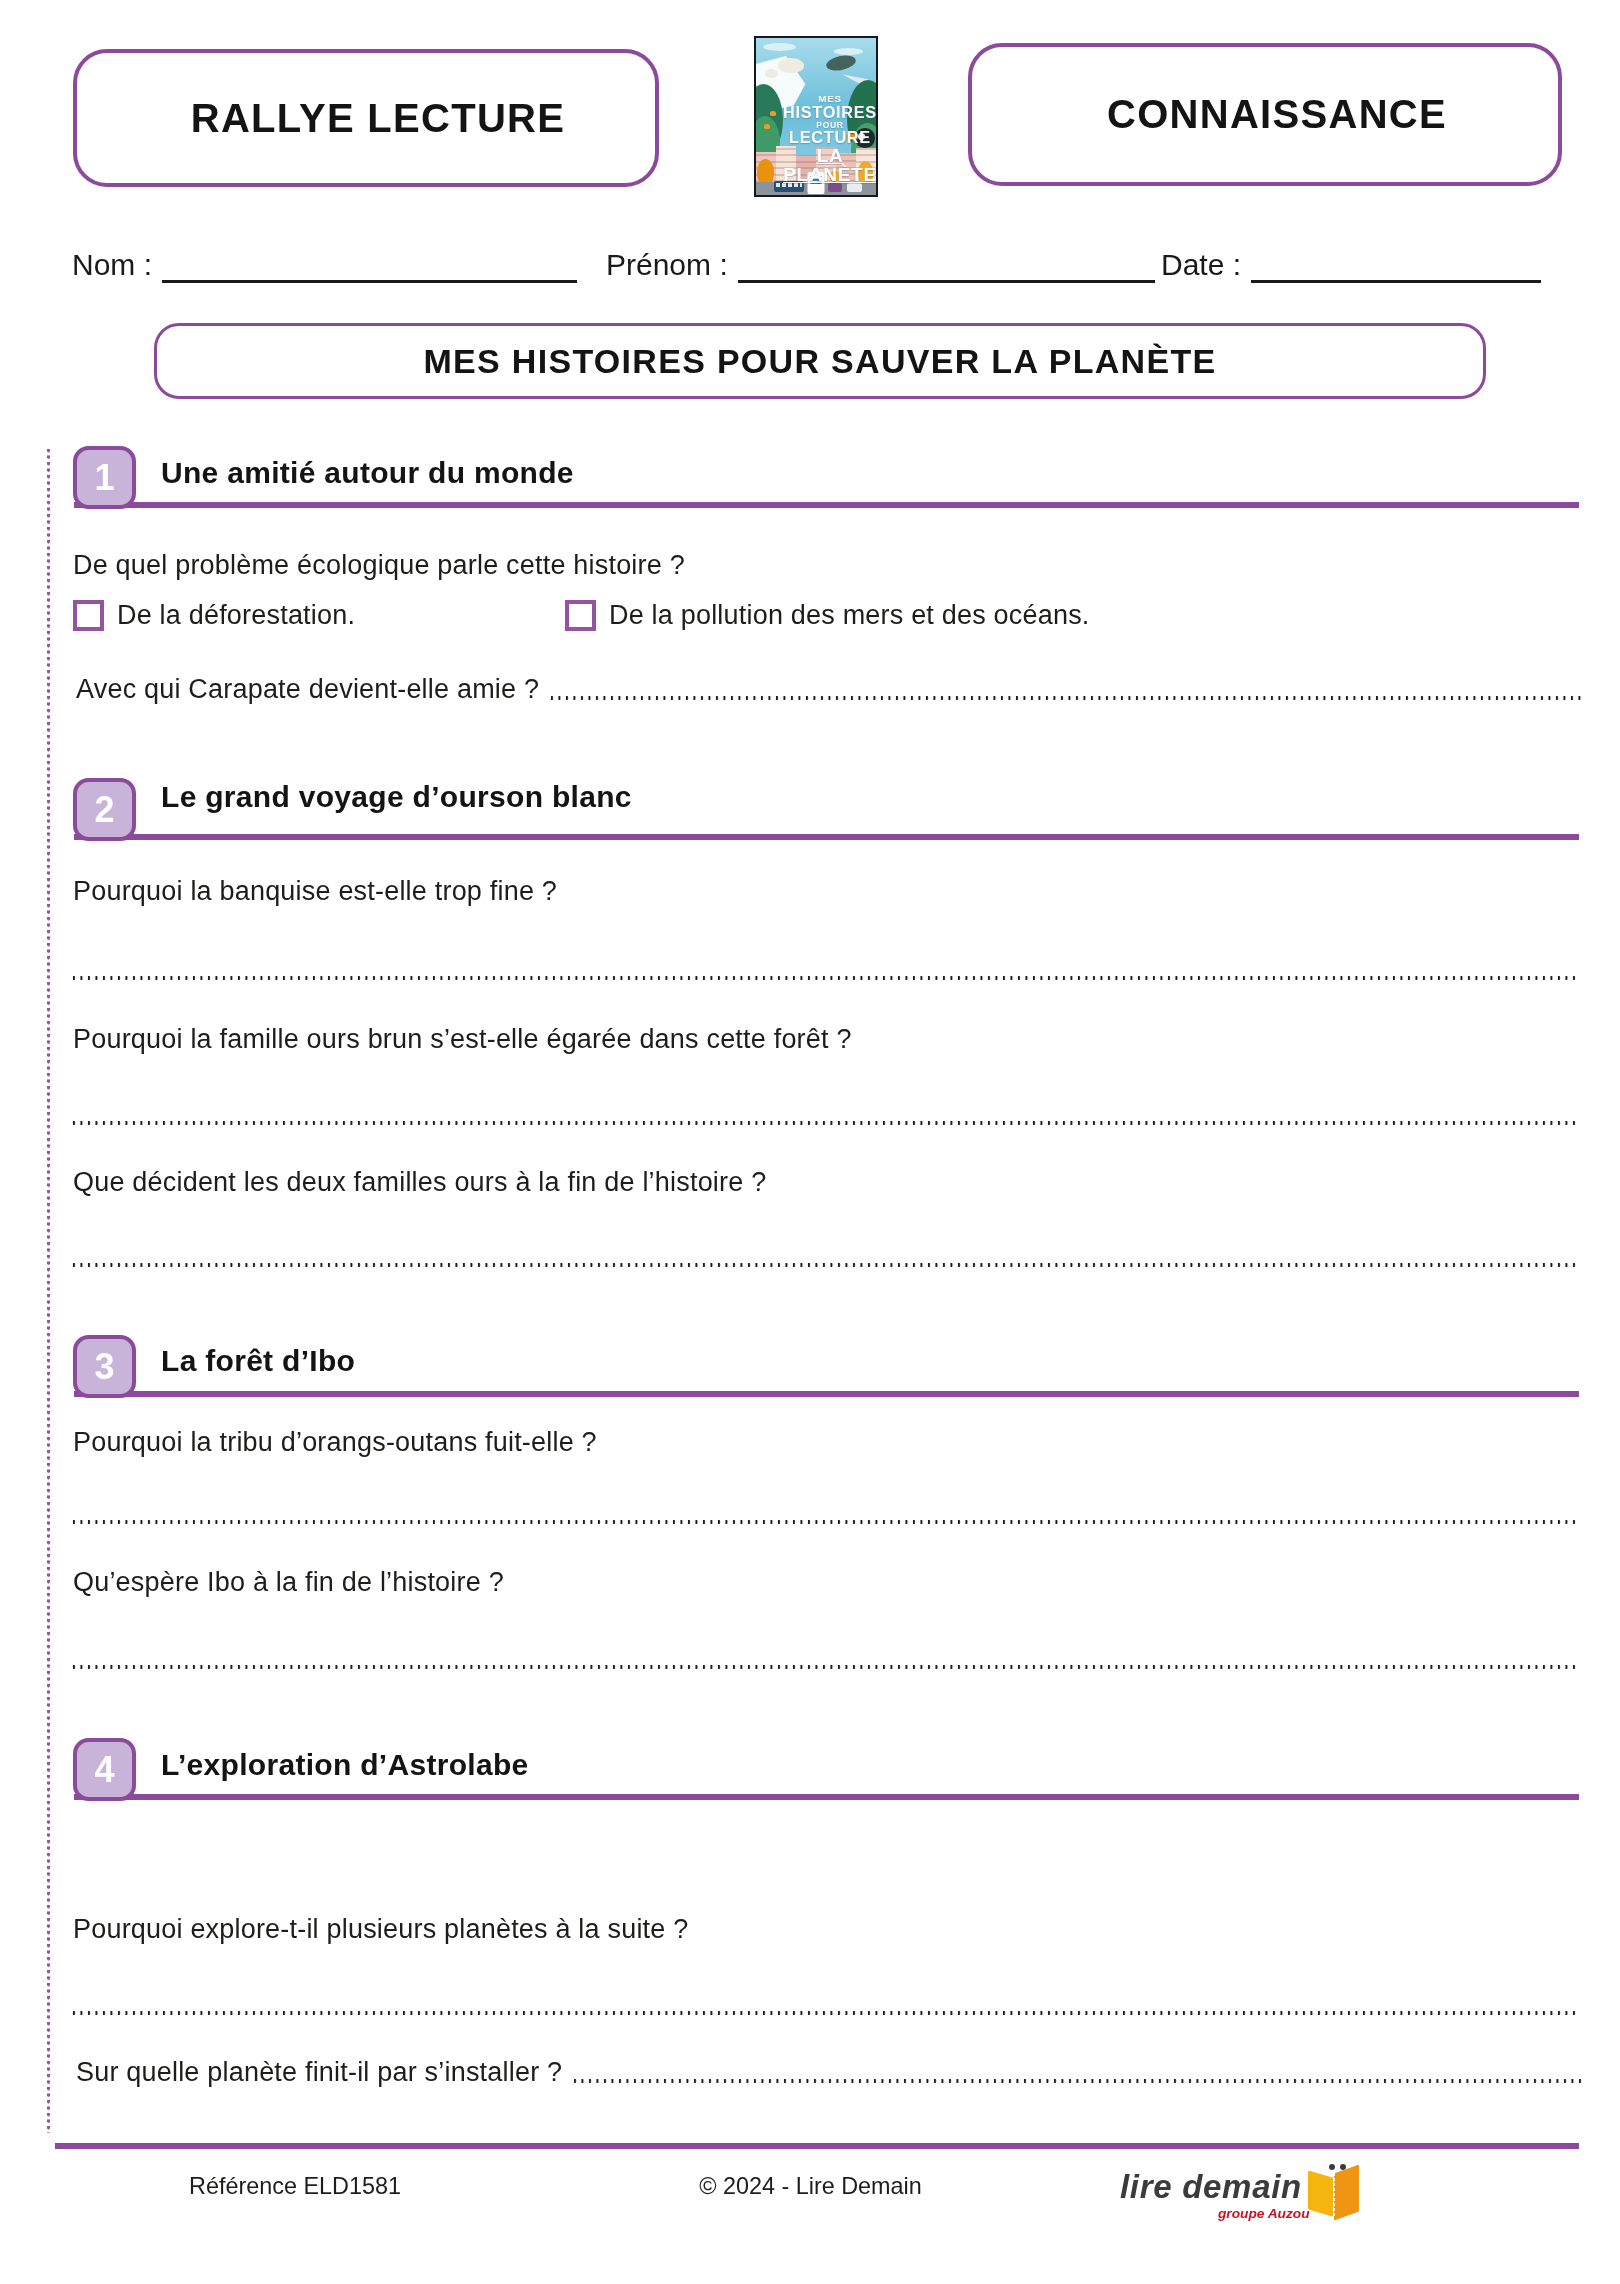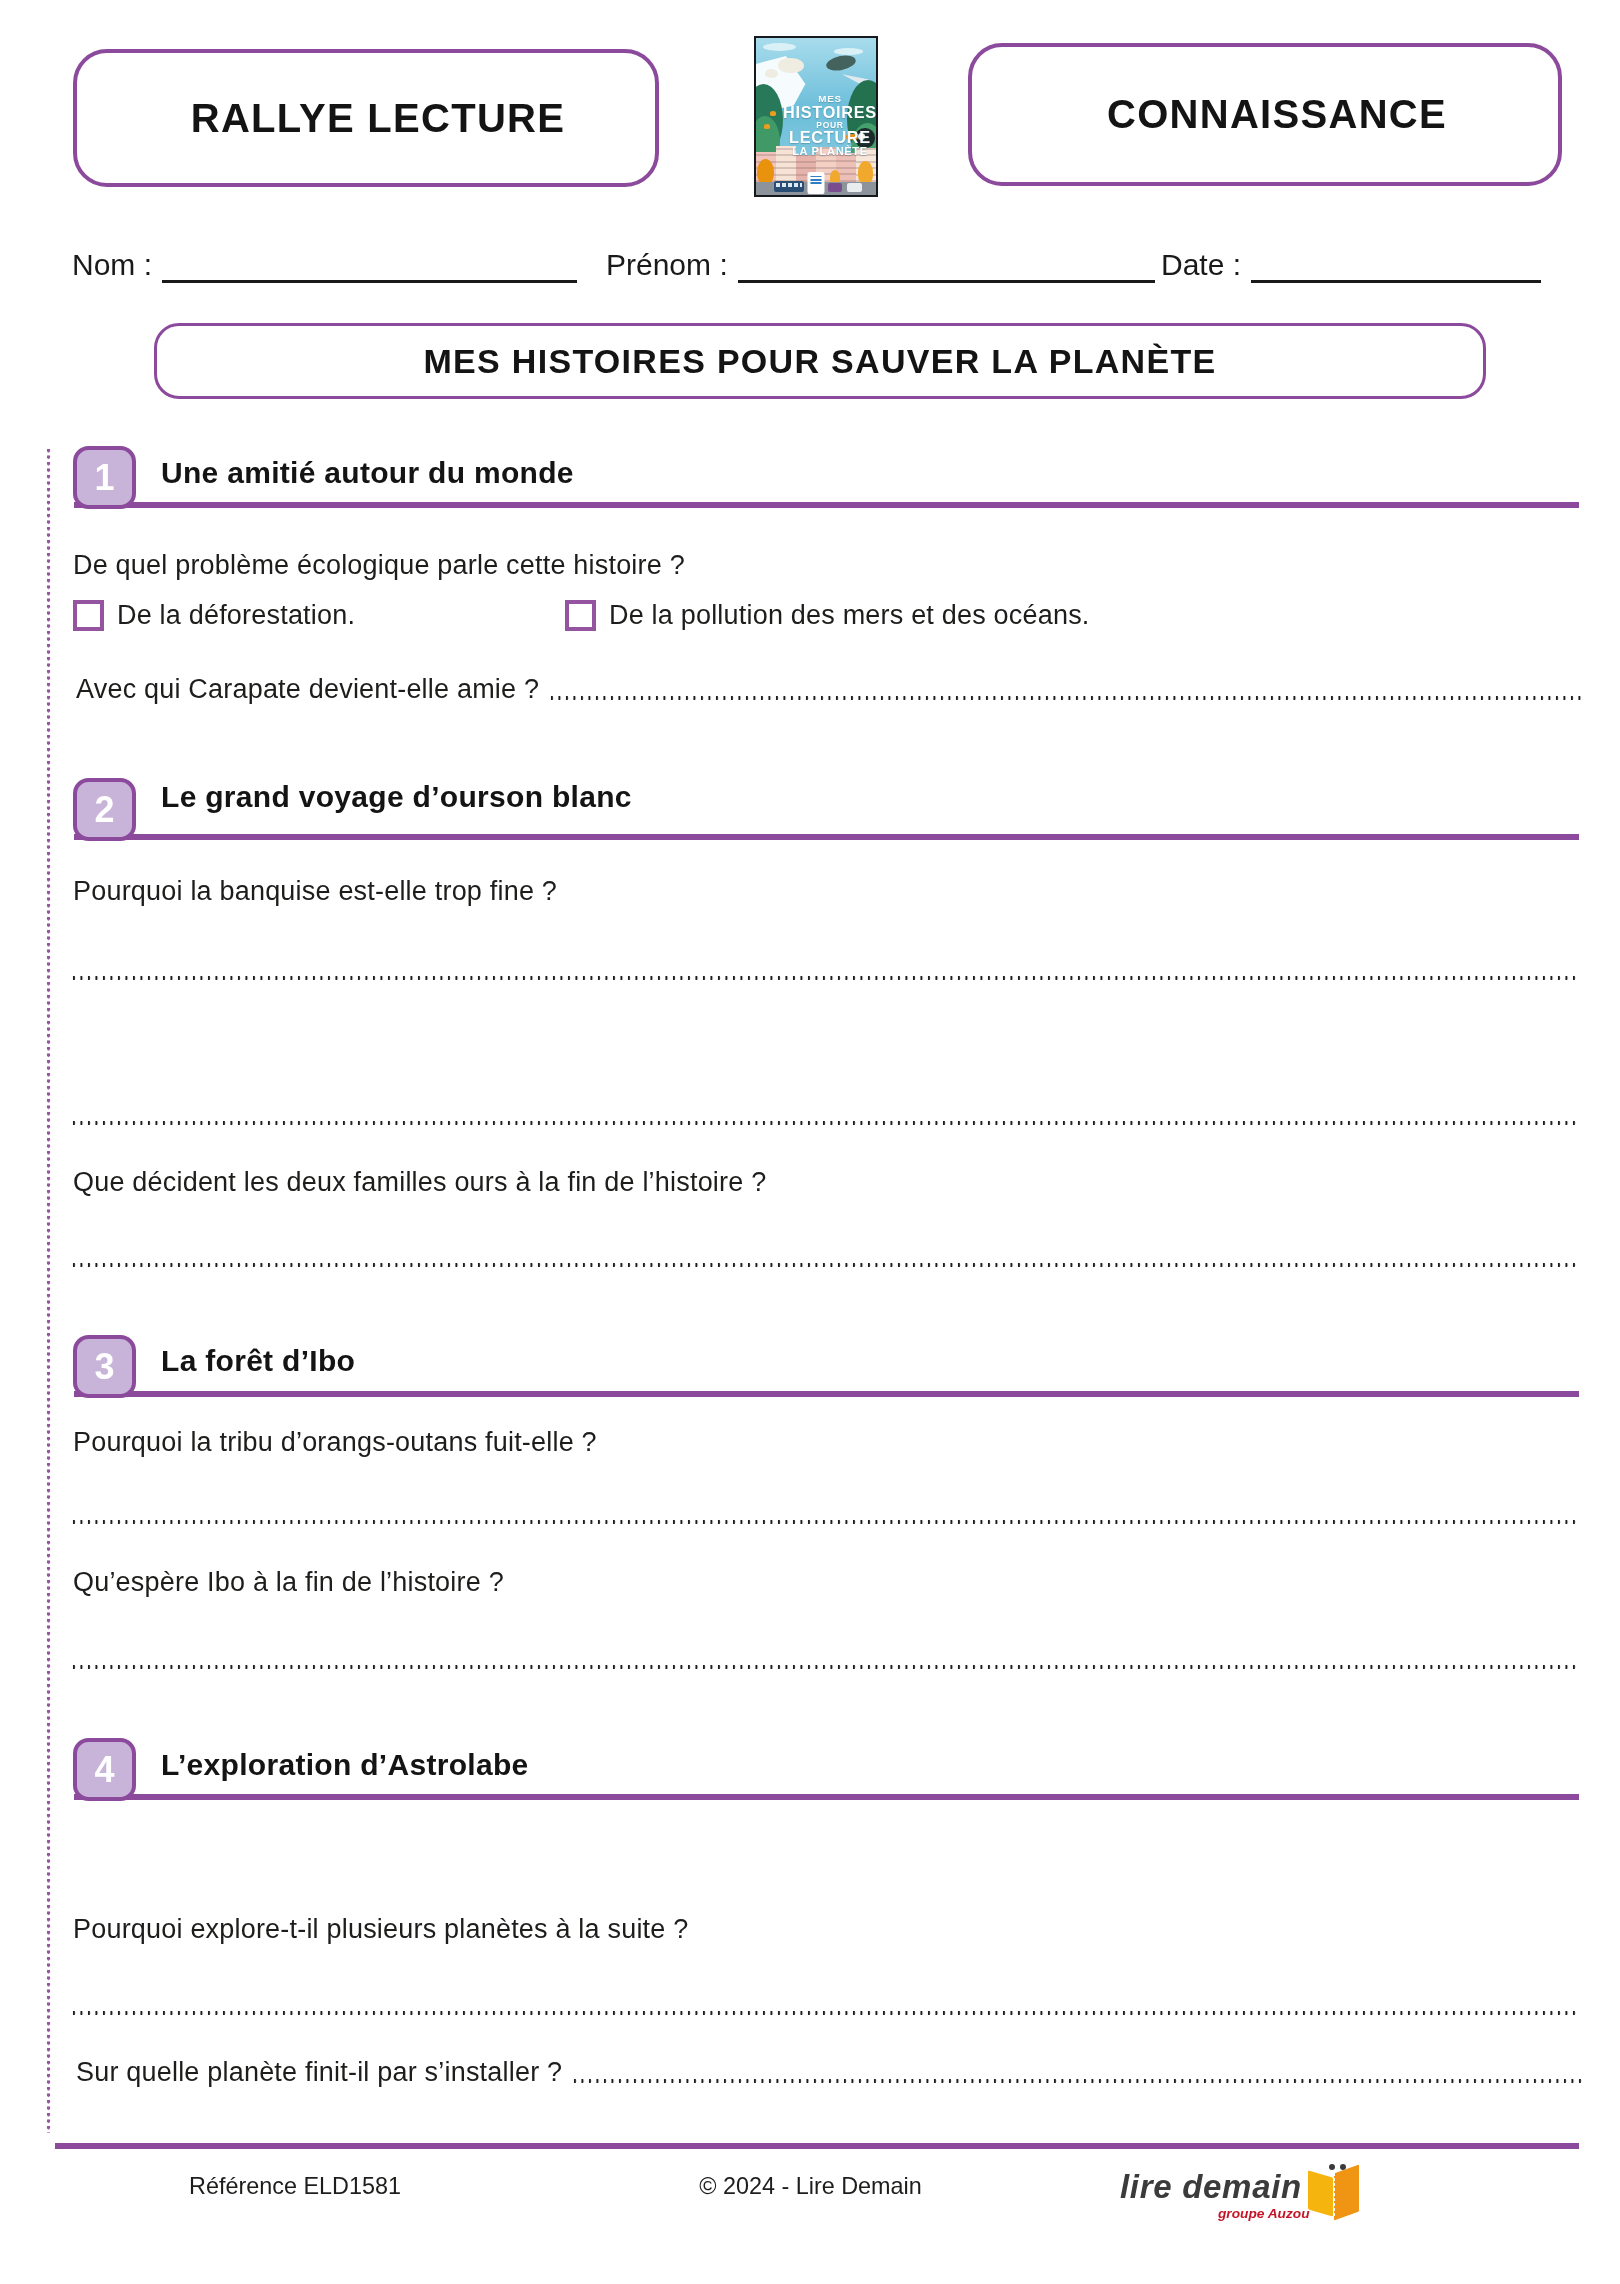--- a/index.html
+++ b/index.html
@@ -42,21 +42,21 @@
                    background:repeating-linear-gradient(90deg,#dce9f2 0 3.9px, #2a4d74 3.9px 5.9px); }
   .cv-car{ bottom:2.6px; height:9px; border-radius:2px; }
   .cv-tree{ border-radius:50% 50% 45% 45%; }
   .cv-minilogo{ left:50%; bottom:1.3px; transform:translateX(-50%); width:17px; height:22px; background:#fdfdfd; border-radius:2.6px; }
   .cv-minilogo::before{ content:""; position:absolute; left:2.6px; top:4.6px; right:2.6px; height:7.8px;
                         background:repeating-linear-gradient(0deg,#2d7fc2 0 2px, transparent 2px 3.3px); }
   .cv-title{ left:0; top:56px; width:100%; text-align:center; color:#ffffff; font-weight:bold;
              text-shadow:0 0.7px 1.3px rgba(30,80,100,.35); line-height:1.02; letter-spacing:0.7px;padding-left:14px; }
   .cv-title .t1{ font-size:9.8px; } .cv-title .t2{ font-size:16.3px; }
   .cv-title .t3{ font-size:8.5px; } .cv-title .t4{ font-size:16.3px; }
-  .cv-title .t5{ font-size:11px; }
+  .cv-title .t5{ font-size:19px;text-decoration:underline; }
 
   
   .id-item{ position:absolute; top:250px; height:33px; display:flex; align-items:flex-end; font-size:30px; color:#1a1a1a; }
   .id-item .lbl{ white-space:nowrap; padding-bottom:1.3px; }
   .id-item .u{ flex:1; border-bottom:3.3px solid #1a1a1a; height:6.5px; margin-left:10.4px; }
   .id-nom{ left:72px; width:505px; }
   .id-prenom{ left:606px; width:549px; }
   .id-date{ left:1161px; width:380px; }
 
   
@@ -201,20 +201,21 @@
   </div>
 
   <div class="badge" style="top:778px;">
     <span>2</span>
   </div>
   <div class="sec-title" style="top:780px;">Le grand voyage d’ourson blanc</div>
   <div class="sec-line" style="top:834px;"></div>
 
   <div class="q" style="top:876px;">Pourquoi la banquise est-elle trop fine ?</div>
   <div class="dots" style="top:974px;"></div>
+  <div class="q" style="top:1024px;">Pourquoi la famille ours brun s’est-elle égarée dans cette forêt ?</div>
   <div class="dots" style="top:1119px;"></div>
   <div class="q" style="top:1167px;">Que décident les deux familles ours à la fin de l’histoire ?</div>
   <div class="dots" style="top:1261px;"></div>
 
   <div class="badge" style="top:1335px;">
     <span>3</span>
   </div>
   <div class="sec-title" style="top:1344px;">La forêt d’Ibo</div>
   <div class="sec-line" style="top:1391px;"></div>
 

